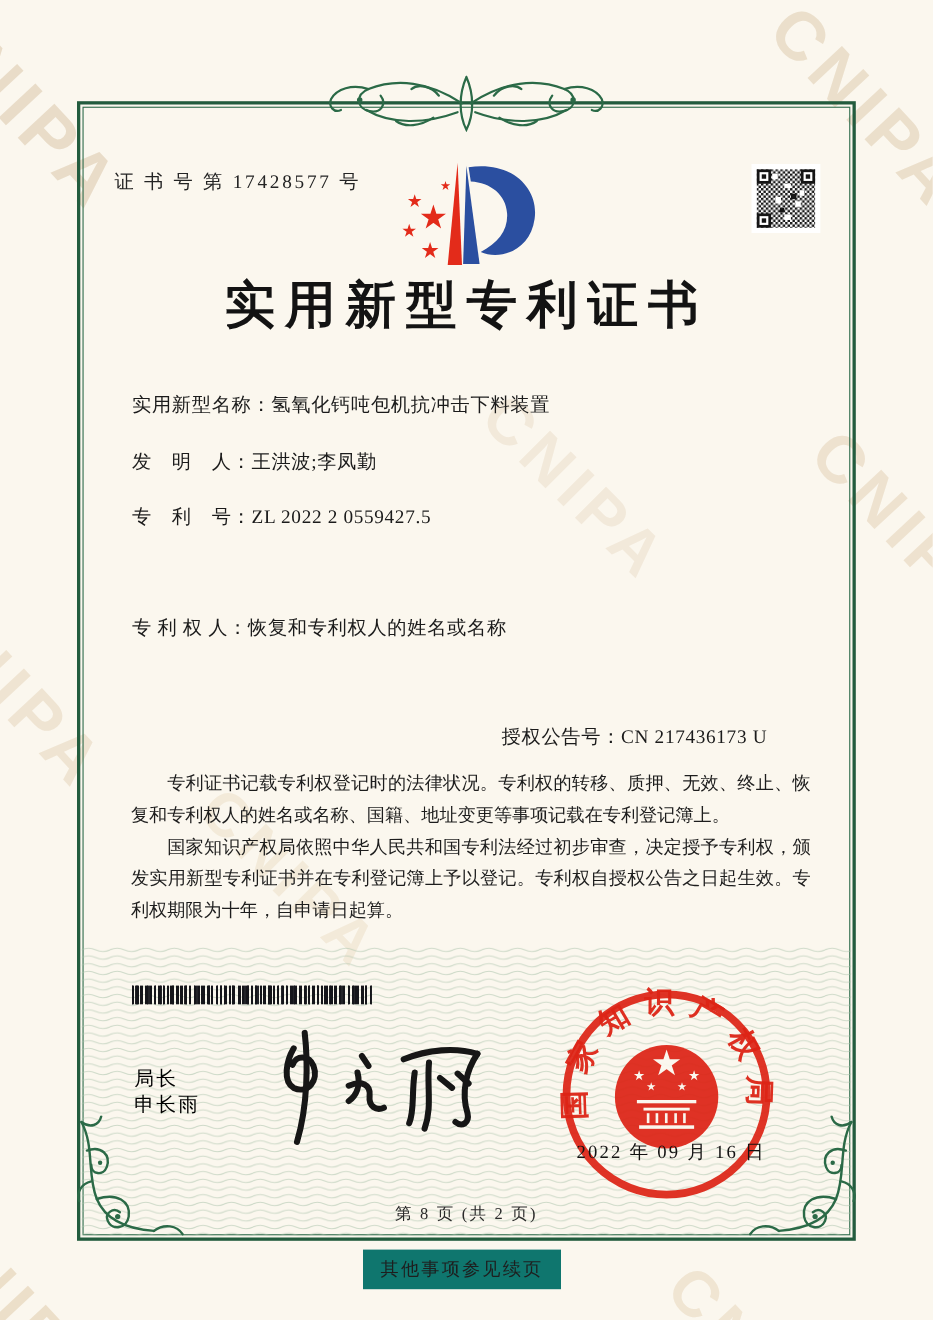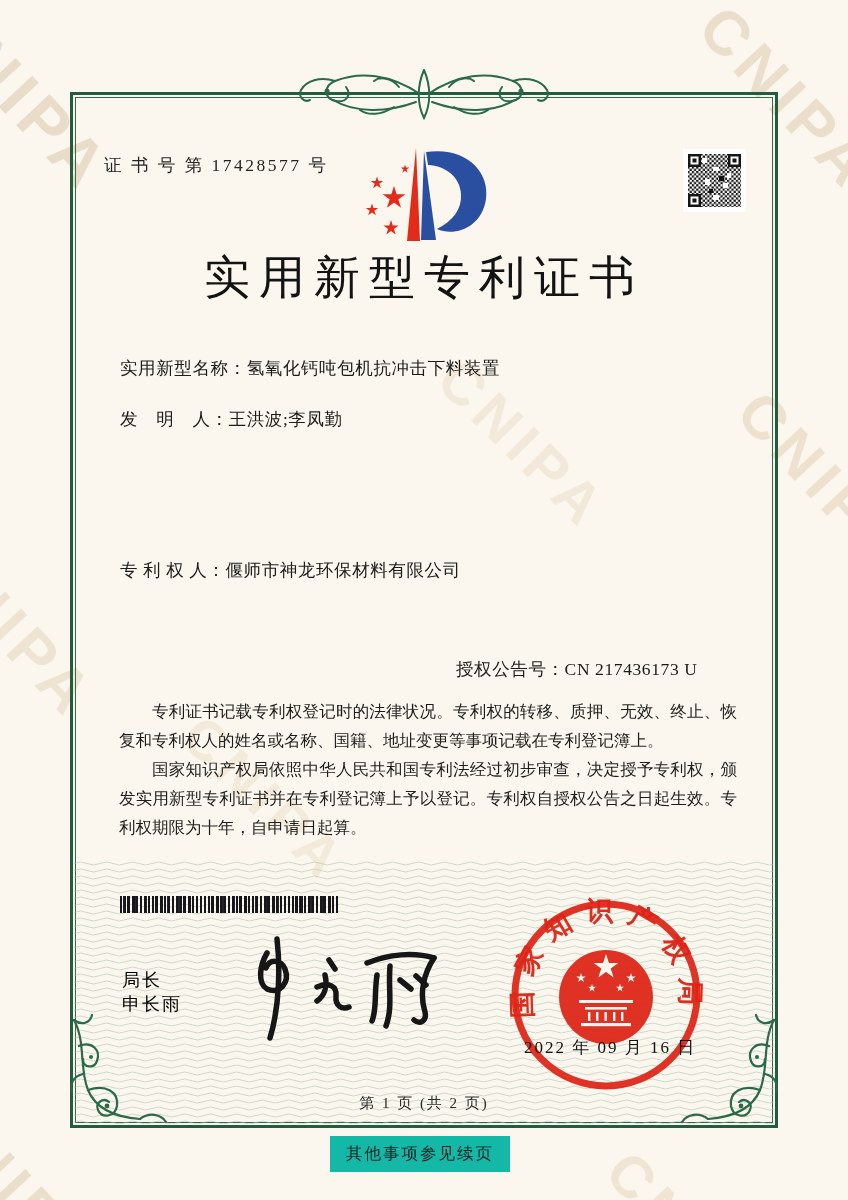--- a/index.html
+++ b/index.html
@@ -30,21 +30,21 @@
   .corner { position:absolute; width:112px; height:112px; }
   .corner-left  { left:66px;  top:1014px; }
   .corner-right { left:670px; top:1014px; transform:scale(-1,1); }
 
   .cert-no { position:absolute; left:104px; top:153px; font-size:17.5px;
              letter-spacing:2.5px; color:#242424; }
   .logo { position:absolute; left:358px; top:140px; width:138px; height:116px; }
   .qr { position:absolute; left:683px; top:149px; width:63px; height:63px; }
 
   .title { position:absolute; left:0; top:247px; width:100%; text-align:center;
-           font-size:46px; font-weight:400; letter-spacing:9px; color:#131313; }
+           font-size:46px; font-weight:700; letter-spacing:9px; color:#131313; }
 
   .frow { position:absolute; left:120px; font-size:17.5px; color:#1b1b1b;
           letter-spacing:.6px; white-space:nowrap;font-family:Liberation Serif, serif; }
   .r1{top:356px}.r2{top:407px}.r3{top:457px}.r4{top:508px}.r5{top:558px}.r6{top:608px}.r7{top:657px}
   .grant2 { position:absolute; left:336px; top:0; white-space:nowrap;text-align:center; }
 
   .paras { position:absolute; left:119px; top:697px; width:618px; font-size:16.5px;
            line-height:1.76; color:#1d1d1d; text-align:justify; }
   .paras p { text-indent:2em; }
 
@@ -60,21 +60,21 @@
   .director div + div { }
 
   .signature { position:absolute; left:237px; top:933px; width:212px; height:112px; }
 
   .seal { position:absolute; left:508px; top:897px; width:196px; height:196px; }
   .seal-date { position:absolute; left:524px; top:1036px; font-size:17px;
                letter-spacing:2px; color:#121212; white-space:nowrap; }
 
   .page-num { position:absolute; left:0; top:1094px; width:100%; text-align:center;
               font-size:15px; letter-spacing:2px; color:#2a2a2a; }
-  .cont-note { position:absolute; left:330px; top:1136px; background:#14b8a6;
+  .cont-note { position:absolute; left:330px; top:1136px; background:#0f766e;
                padding:7px 16px; font-size:16.5px; letter-spacing:2px; color:#1e1e1e; }
 </style>
 </head>
 <body>
 
 <div class="page">
 
   <div class="wm wm1">CNIPA</div>
   <div class="wm wm2">CNIPA</div>
   <div class="wm wm3">CNIPA</div>
@@ -186,22 +186,25 @@
   </svg>
 
   <div class="title">实用新型专利证书</div>
 
   <div class="frow r1">
     <span>实用新型名称：</span><span>氢氧化钙吨包机抗冲击下料装置</span>
   </div>
   <div class="frow r2">
     <span>发　明　人：</span><span>王洪波;李凤勤</span>
   </div>
+  <div class="frow r3">
+    <span>专　利　号：</span><span>ZL 2022 2 0559427.5</span>
+  </div>
   <div class="frow r5">
-    <span>专 利 权 人：</span><span>偃师市神龙环保材料有限公司</span>
+    <span>专 利 权 人：</span><span>恢复和专利权人的姓名或名称</span>
   </div>
   <div class="frow r7">
     <span class="grant2">
       <span>授权公告号：</span><span>CN 217436173 U</span>
     </span>
   </div>
 
   <div class="paras">
     <p>专利证书记载专利权登记时的法律状况。专利权的转移、质押、无效、终止、恢复和专利权人的姓名或名称、国籍、地址变更等事项记载在专利登记簿上。</p>
     <p>国家知识产权局依照中华人民共和国专利法经过初步审查，决定授予专利权，颁发实用新型专利证书并在专利登记簿上予以登记。专利权自授权公告之日起生效。专利权期限为十年，自申请日起算。</p>
@@ -253,16 +256,16 @@
         <rect x="88" y="115" width="2.4" height="9"></rect>
         <rect x="96.5" y="115" width="2.4" height="9"></rect>
         <rect x="105" y="115" width="2.4" height="9"></rect>
         <rect x="113" y="115" width="2.4" height="9"></rect>
         <rect x="73" y="126" width="50" height="3.2"></rect>
       </g>
     </g>
   </svg>
   <div class="seal-date">2022 年 09 月 16 日</div>
 
-  <div class="page-num">第 1 页 (共 2 页)</div>
+  <div class="page-num">第 8 页 (共 2 页)</div>
   <div class="cont-note">其他事项参见续页</div>
 
 </div>
 
 </body></html>

